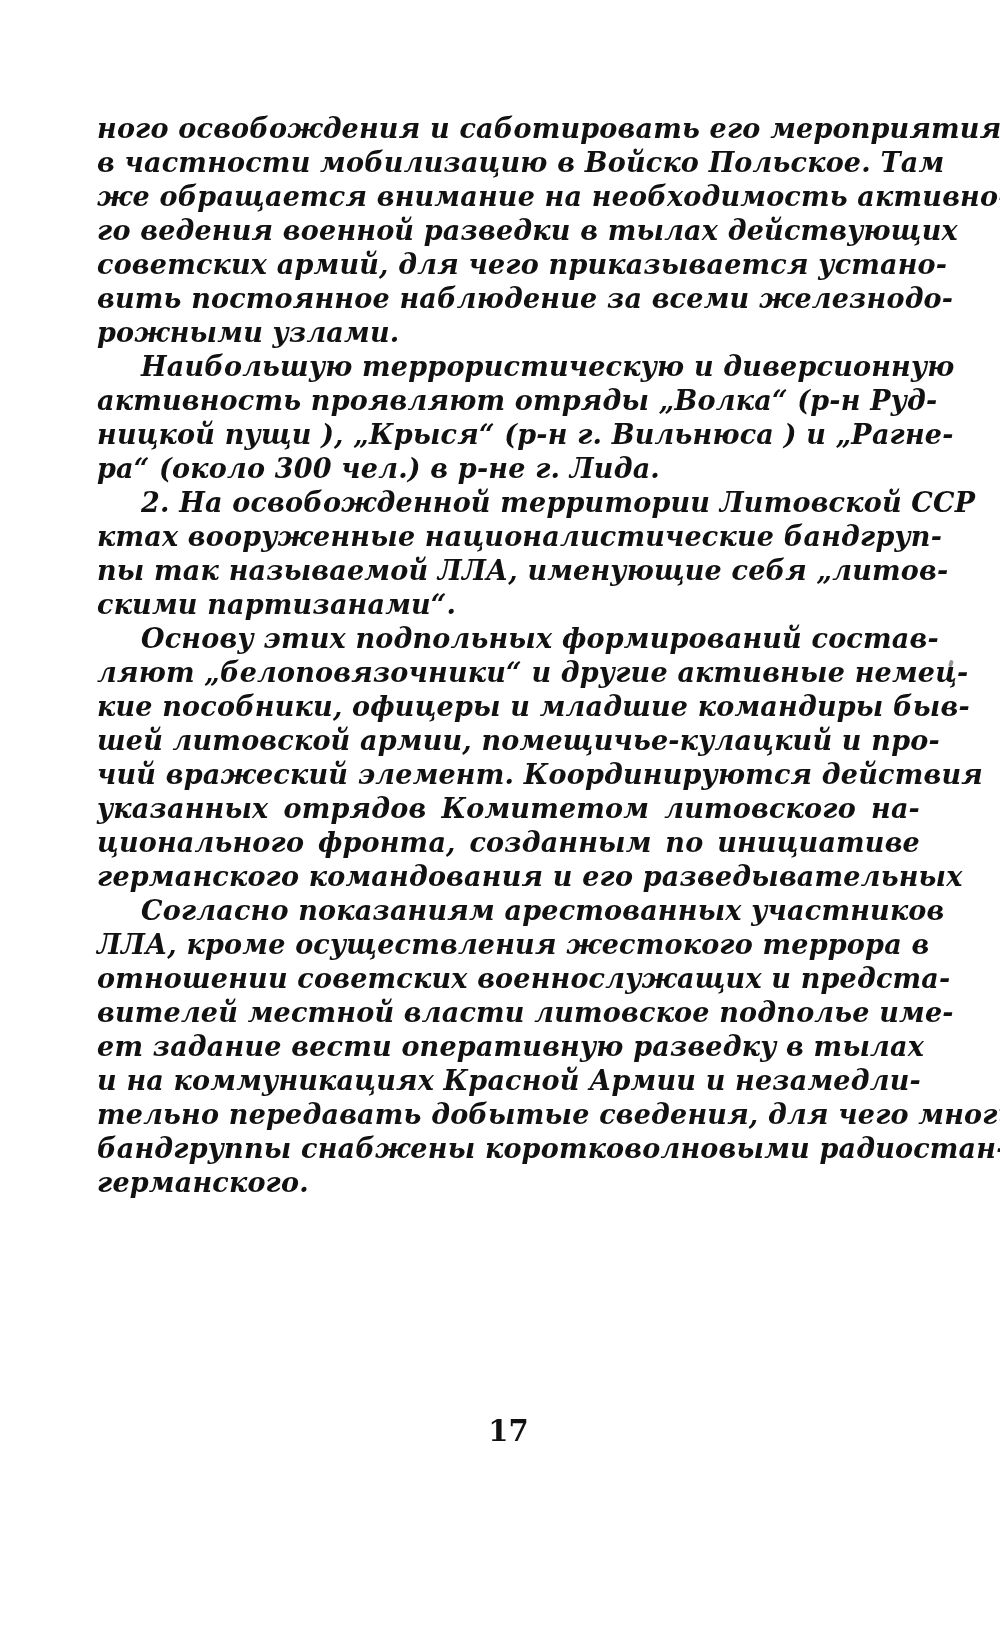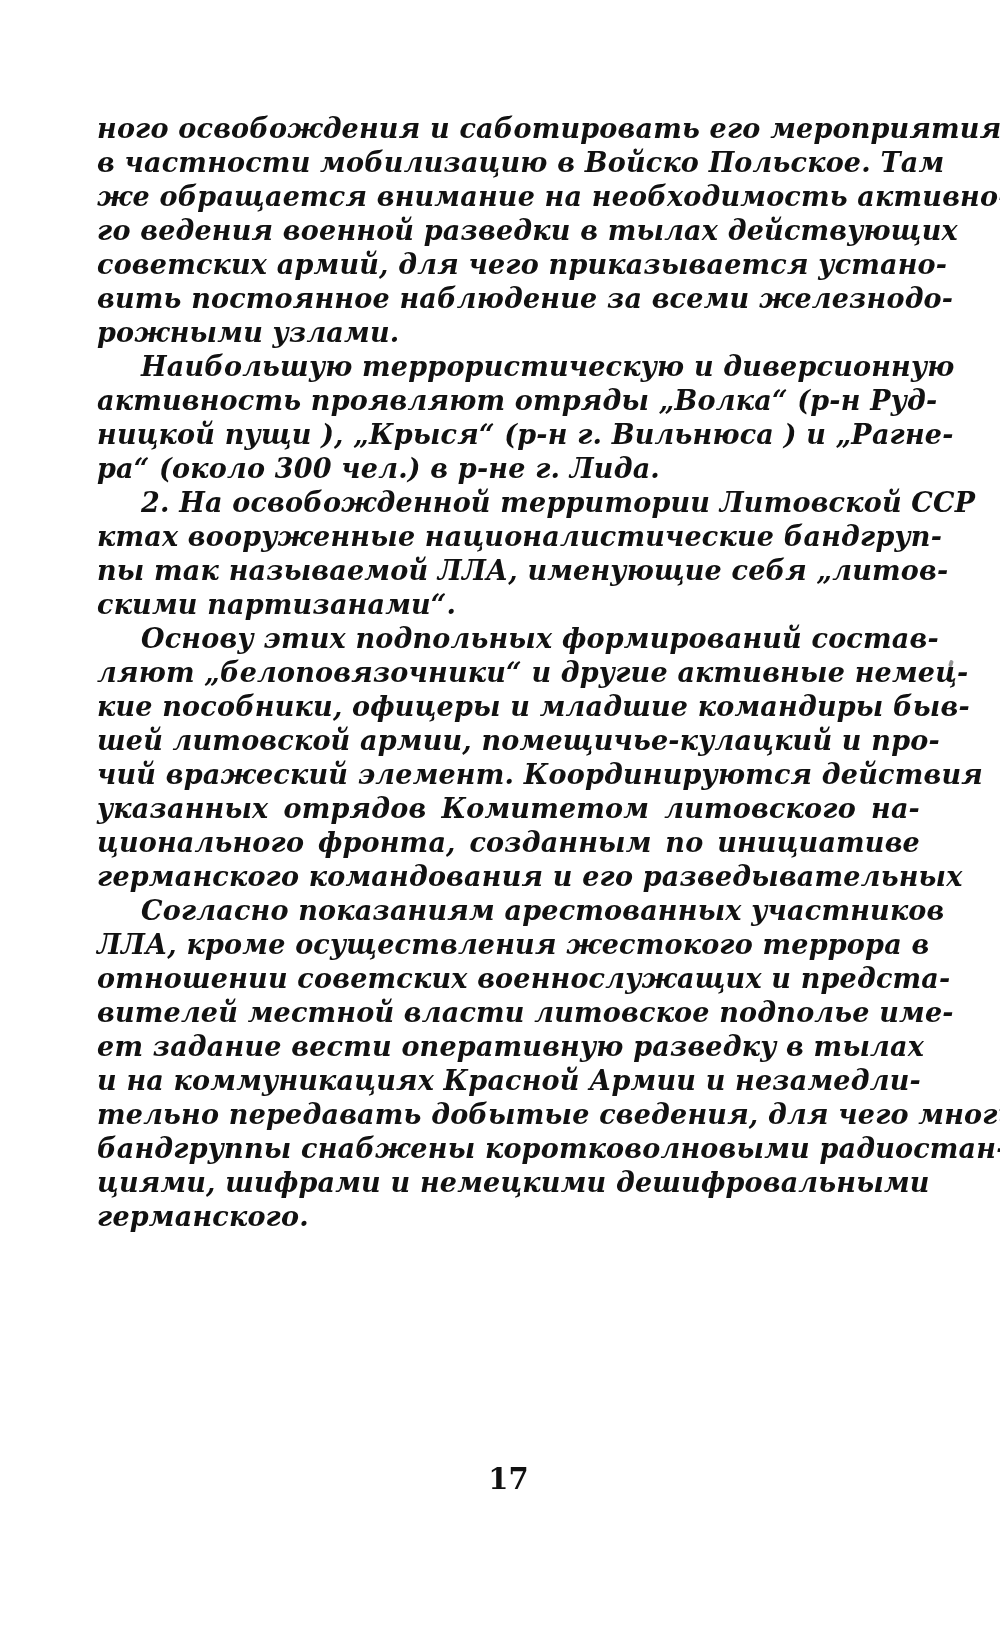--- a/index.html
+++ b/index.html
@@ -36,21 +36,21 @@
   .line.last {
     text-align: right;
     text-align-last: left;
   }
   .line.indent {
     text-indent: 44px;
   }
   .page-number {
     position: absolute;
     left: 97px;
-    top: 1462px;
+    top: 1414px;
     width: 823px;
     text-align: center;
     font-style: normal;
     font-weight: 700;
     font-size: 29px;
     color: #111111;
   }
   .scan-speck {
     position: absolute;
     left: 949px;
@@ -92,18 +92,17 @@
       <div class="line">ционального фронта, созданным по инициативе</div>
       <div class="line">германского командования и его разведывательных</div>
       <div class="line indent">Согласно показаниям арестованных участников</div>
       <div class="line">ЛЛА, кроме осуществления жестокого террора в</div>
       <div class="line">отношении советских военнослужащих и предста-</div>
       <div class="line">вителей местной власти литовское подполье име-</div>
       <div class="line">ет задание вести оперативную разведку в тылах</div>
       <div class="line">и на коммуникациях Красной Армии и незамедли-</div>
       <div class="line">тельно передавать добытые сведения, для чего многие</div>
       <div class="line">бандгруппы снабжены коротковолновыми радиостан-</div>
-      <div class="line">циями, шифрами и немецкими дешифровальными</div>
       <div class="line last">германского.</div>
     </div>
   <div class="scan-speck"></div>
   <div class="page-number">17</div>
 </div>
 
 </body></html>

